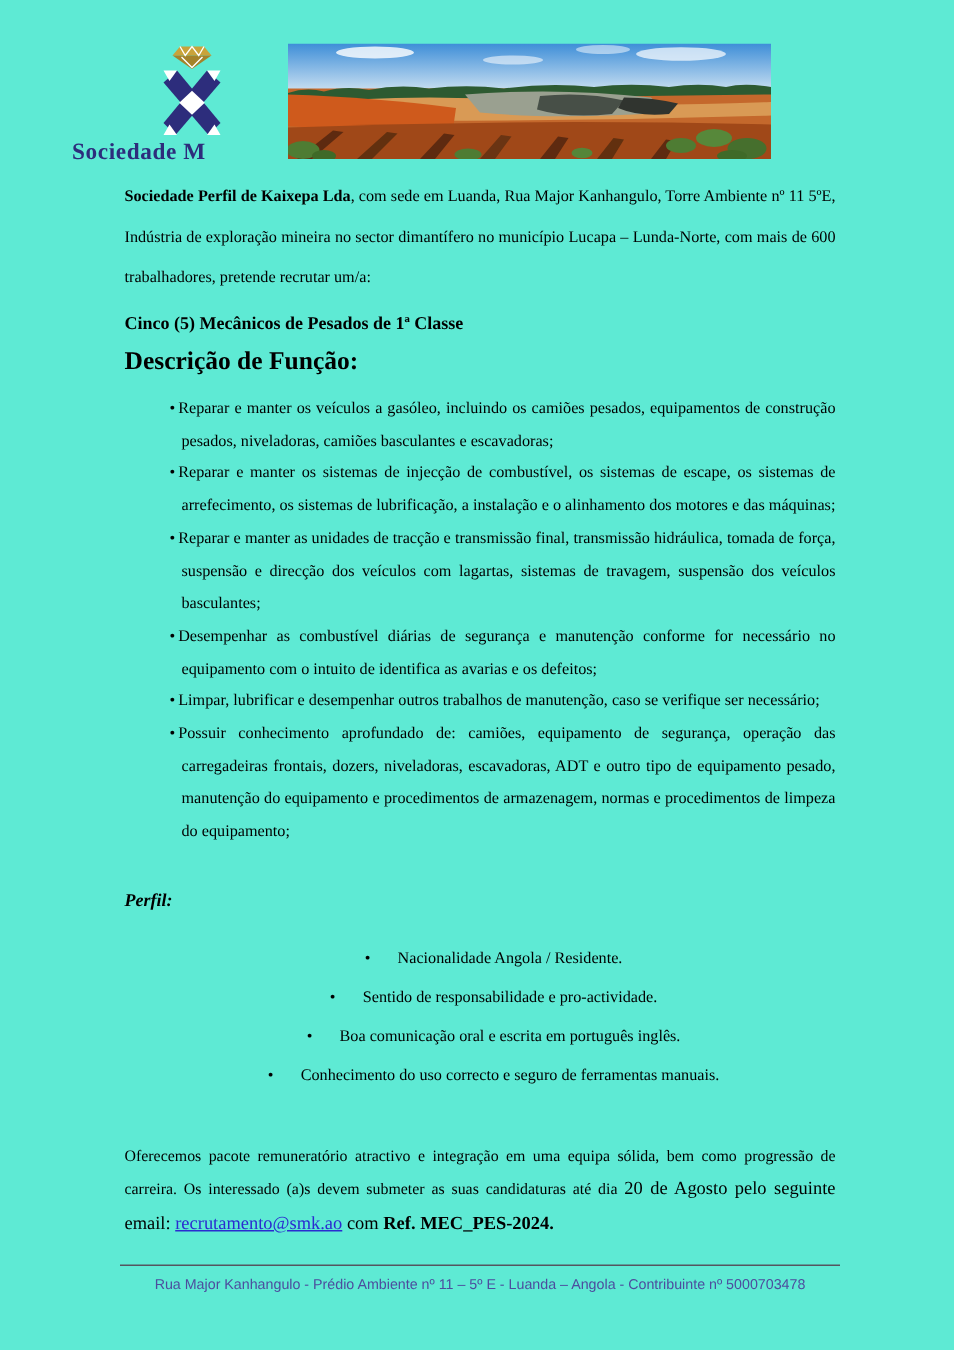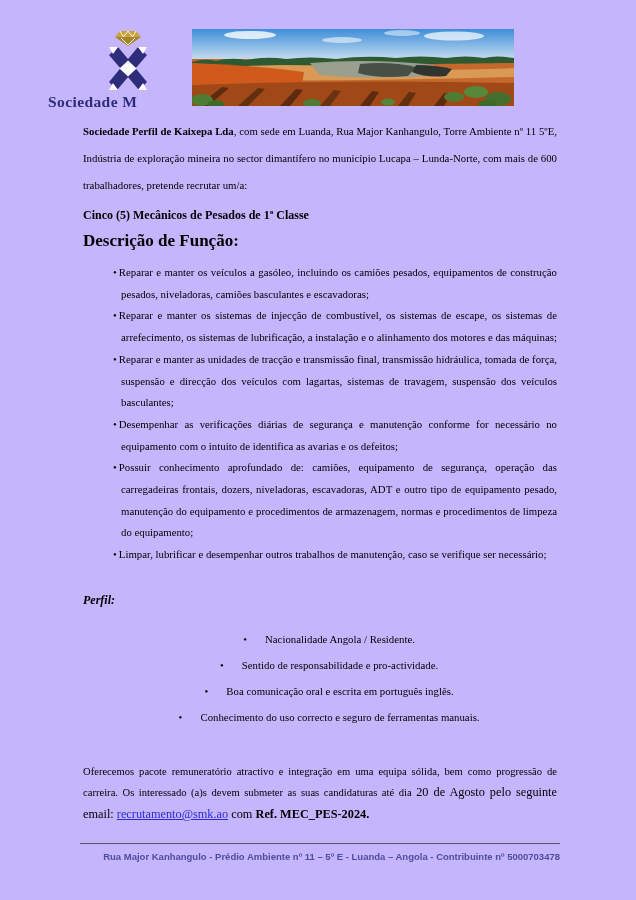--- a/index.html
+++ b/index.html
@@ -1,17 +1,17 @@
 <!DOCTYPE html>
 <html style="--logo-navy: #2d2d7c; --logo-gold: #c9a33a; --logo-gold-dark: #a5832a; --link-blue: #2b2bd0; --footer-blue: #4d4d9e;"><head>
 <meta charset="utf-8">
 <style>
   html,body{margin:0;padding:0;background:#ffffff;}
   .page{
-    position:relative;width:636px;height:900px;background:#c4b5fd;overflow:hidden;
+    position:relative;width:636px;height:900px;background:#5eead4;overflow:hidden;
     font-family:"Liberation Serif",serif;color:#000;
   }
   
   .header{position:absolute;top:0;left:0;width:636px;height:114px;}
   .logo{position:absolute;left:48px;top:30px;width:150px;}
   .logo-mark{display:block;margin-left:57px;}
   .logo-text{
     margin-top:1px;font-weight:bold;font-size:15.5px;letter-spacing:.4px;
     color:var(--logo-navy);height:14px;overflow:hidden;white-space:nowrap;width:112px;
   }
@@ -35,22 +35,22 @@
   ul.profile li{padding-left:20px;text-indent:-20px;}
   ul.profile li::before{content:"•";display:inline-block;width:20px;}
   .offer{margin:32px 0 0;font-size:10.6px;line-height:20.5px;text-align:justify;}
   .offer .big{font-size:12.3px;}
   .offer a{color:var(--link-blue);text-decoration:underline;cursor:pointer;}
   .offer .ref{font-weight:bold;}
   
   .footer{position:absolute;top:843px;left:80px;width:480px;}
   .footer-rule{border:0;border-top:1px solid #55555f;margin:0;}
   .footer-text{
-    margin-top:7px;text-align:right;
-    font-family:"Liberation Sans",sans-serif;font-size:9.5px;color:var(--footer-blue);font-weight:bold;
+    margin-top:7px;text-align:center;
+    font-family:"Liberation Sans",sans-serif;font-size:9.5px;color:var(--footer-blue);
   }
 </style>
 </head>
 <body>
 
 <div class="page">
 
   <div class="header">
     <div class="logo">
       <svg class="logo-mark" width="46" height="62" viewBox="0 0 46 62" xmlns="http://www.w3.org/2000/svg">
@@ -120,23 +120,23 @@
   <div class="main">
     <p class="intro"><b>Sociedade Perfil de Kaixepa Lda</b><span>, com sede em Luanda, Rua Major Kanhangulo, Torre Ambiente nº 11 5ºE, Indústria de exploração mineira no sector dimantífero no município Lucapa – Lunda-Norte, com mais de 600 trabalhadores, pretende recrutar um/a:</span></p>
 
     <p class="job-title">Cinco (5) Mecânicos de Pesados de 1ª Classe</p>
     <p class="sec-heading">Descrição de Função:</p>
 
     <ul class="duties">
         <li>Reparar e manter os veículos a gasóleo, incluindo os camiões pesados, equipamentos de construção pesados, niveladoras, camiões basculantes e escavadoras;</li>
         <li>Reparar e manter os sistemas de injecção de combustível, os sistemas de escape, os sistemas de arrefecimento, os sistemas de lubrificação, a instalação e o alinhamento dos motores e das máquinas;</li>
         <li>Reparar e manter as unidades de tracção e transmissão final, transmissão hidráulica, tomada de força, suspensão e direcção dos veículos com lagartas, sistemas de travagem, suspensão dos veículos basculantes;</li>
-        <li>Desempenhar as verificações diárias de segurança e manutenção conforme for necessário no equipamento com o intuito de identifica as avarias e os defeitos;</li>
+        <li>Desempenhar as combustível diárias de segurança e manutenção conforme for necessário no equipamento com o intuito de identifica as avarias e os defeitos;</li>
+        <li>Limpar, lubrificar e desempenhar outros trabalhos de manutenção, caso se verifique ser necessário;</li>
         <li>Possuir conhecimento aprofundado de: camiões, equipamento de segurança, operação das carregadeiras frontais, dozers, niveladoras, escavadoras, ADT e outro tipo de equipamento pesado, manutenção do equipamento e procedimentos de armazenagem, normas e procedimentos de limpeza do equipamento;</li>
-        <li>Limpar, lubrificar e desempenhar outros trabalhos de manutenção, caso se verifique ser necessário;</li>
       </ul>
 
     <p class="perfil-heading">Perfil:</p>
 
     <ul class="profile">
         <li>Nacionalidade Angola / Residente.</li>
         <li>Sentido de responsabilidade e pro-actividade.</li>
         <li>Boa comunicação oral e escrita em português inglês.</li>
         <li>Conhecimento do uso correcto e seguro de ferramentas manuais.</li>
       </ul>

